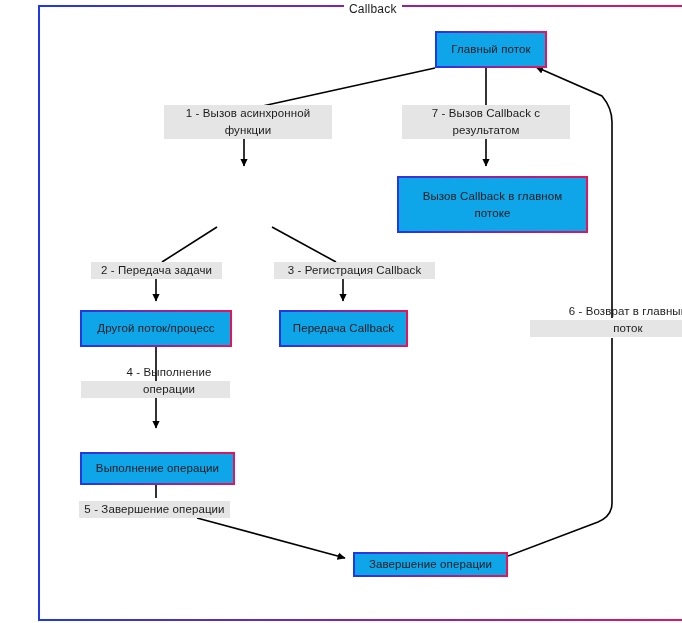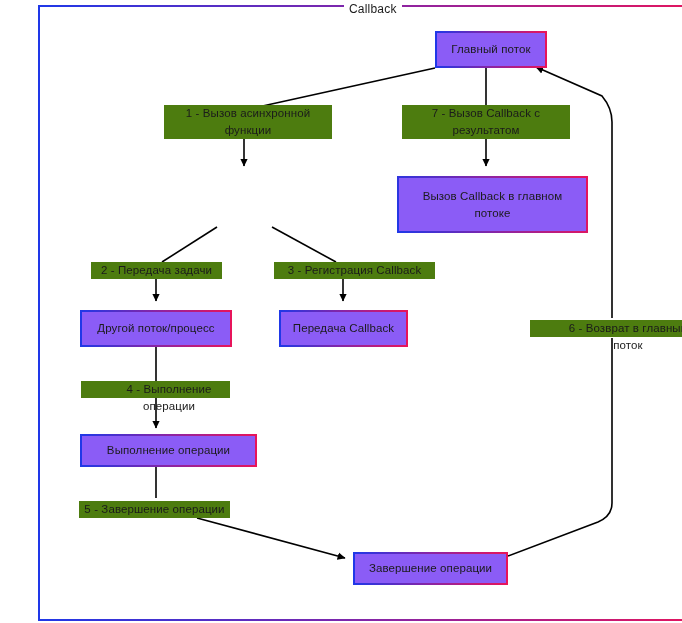--- a/index.html
+++ b/index.html
@@ -21,47 +21,47 @@
   svg.layer {
     position: absolute;
     left: 0;
     top: 0;
     width: 682px;
     height: 623px;
   }
   .node-box {
     position: absolute;
     box-sizing: border-box;
-    background: #8b5cf6;
+    background: #0ea5e9;
     border: 2px solid transparent;
     border-image-slice: 1;
     display: flex;
     align-items: center;
     justify-content: center;
     text-align: center;
     color: #1b1b1b;
     font-size: 11.5px;
     line-height: 17px;
     letter-spacing: 0.1px;
   }
   .node-box .node-text {
     display: block;
     padding: 0 6px;
     white-space: pre-line;
   }
   .edge-label {
     position: absolute;
     box-sizing: border-box;
-    background: #4d7c0f;
+    background: #e5e5e5;
     color: #1b1b1b;
     font-size: 11.5px;
     line-height: 17px;
     letter-spacing: 0.1px;
     display: flex;
-    align-items: flex-start;
+    align-items: flex-end;
     justify-content: center;
     text-align: center;
     white-space: pre-line;
   }
   .diagram-title {
     position: absolute;
     font-size: 12px;
     color: #1b1b1b;
     letter-spacing: 0.2px;
     background: #ffffff;
@@ -146,26 +146,26 @@
   <div class="node-box" style="left:44px; top:310px; width:152px; height:37px;
               border-image-source: linear-gradient(90deg,#1f38e8,#8b24a3 50%,#e8145a);">
     <span class="node-text">Другой поток/процесс</span>
   </div>
 
   <div class="node-box" style="left:243px; top:310px; width:129px; height:37px;
               border-image-source: linear-gradient(90deg,#1f38e8,#8b24a3 50%,#e8145a);">
     <span class="node-text">Передача Callback</span>
   </div>
 
-  <div class="node-box" style="left:44px; top:434px; width:177px; height:33px;
+  <div class="node-box" style="left:44px; top:452px; width:155px; height:33px;
               border-image-source: linear-gradient(90deg,#1f38e8,#8b24a3 50%,#e8145a);">
     <span class="node-text">Выполнение операции</span>
   </div>
 
-  <div class="node-box" style="left:317px; top:552px; width:155px; height:33px;
+  <div class="node-box" style="left:317px; top:552px; width:155px; height:25px;
               border-image-source: linear-gradient(90deg,#1f38e8,#8b24a3 50%,#e8145a);">
     <span class="node-text">Завершение операции</span>
   </div>
 
   <div class="edge-label" style="left:128px; top:105px; width:168px; height:34px;">
     <span>1 - Вызов асинхронной
 функции</span>
   </div>
 
   <div class="edge-label" style="left:366px; top:105px; width:168px; height:34px;">

